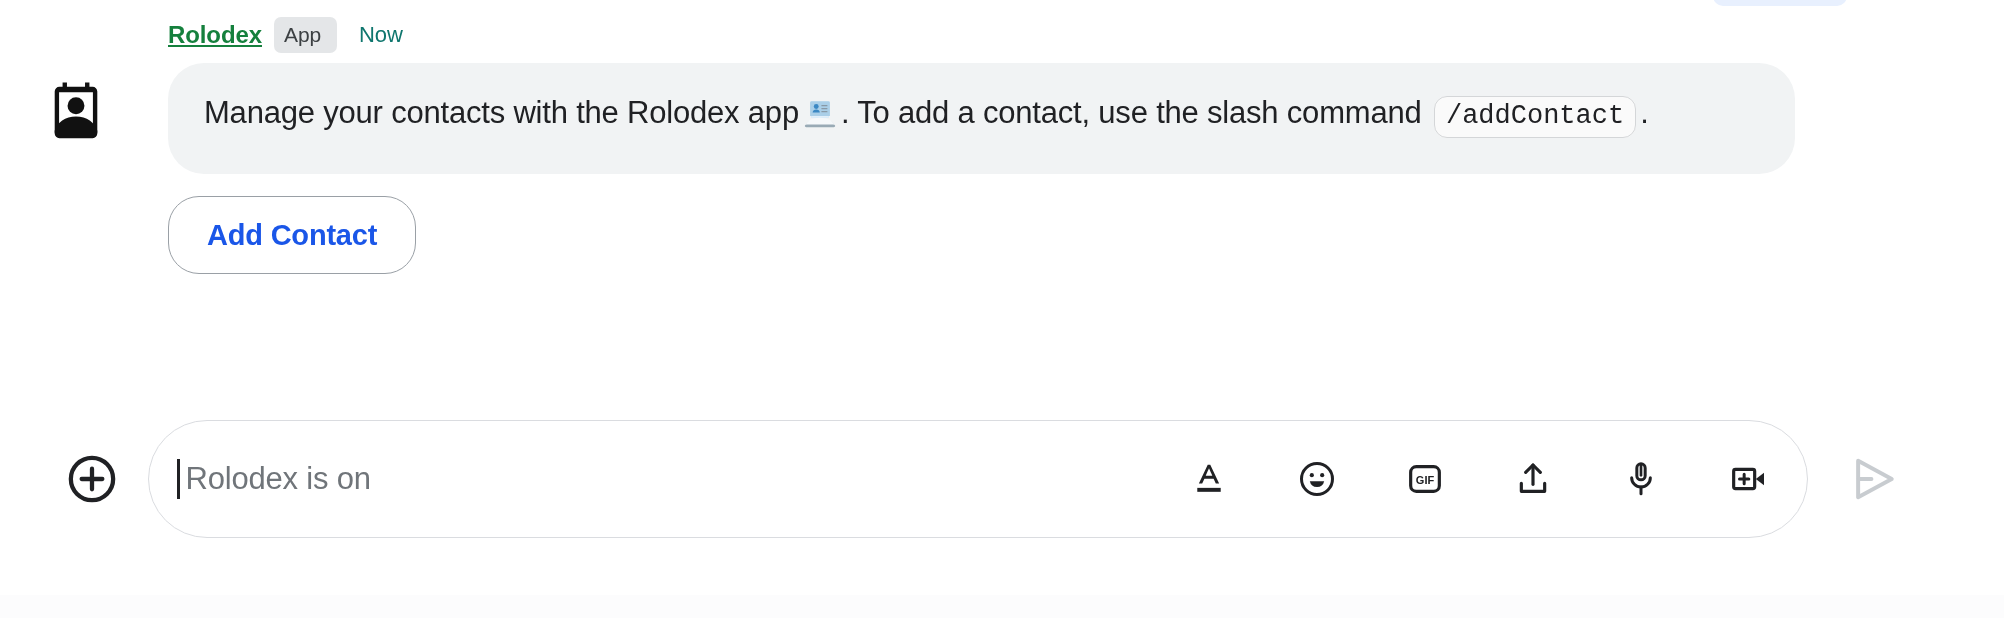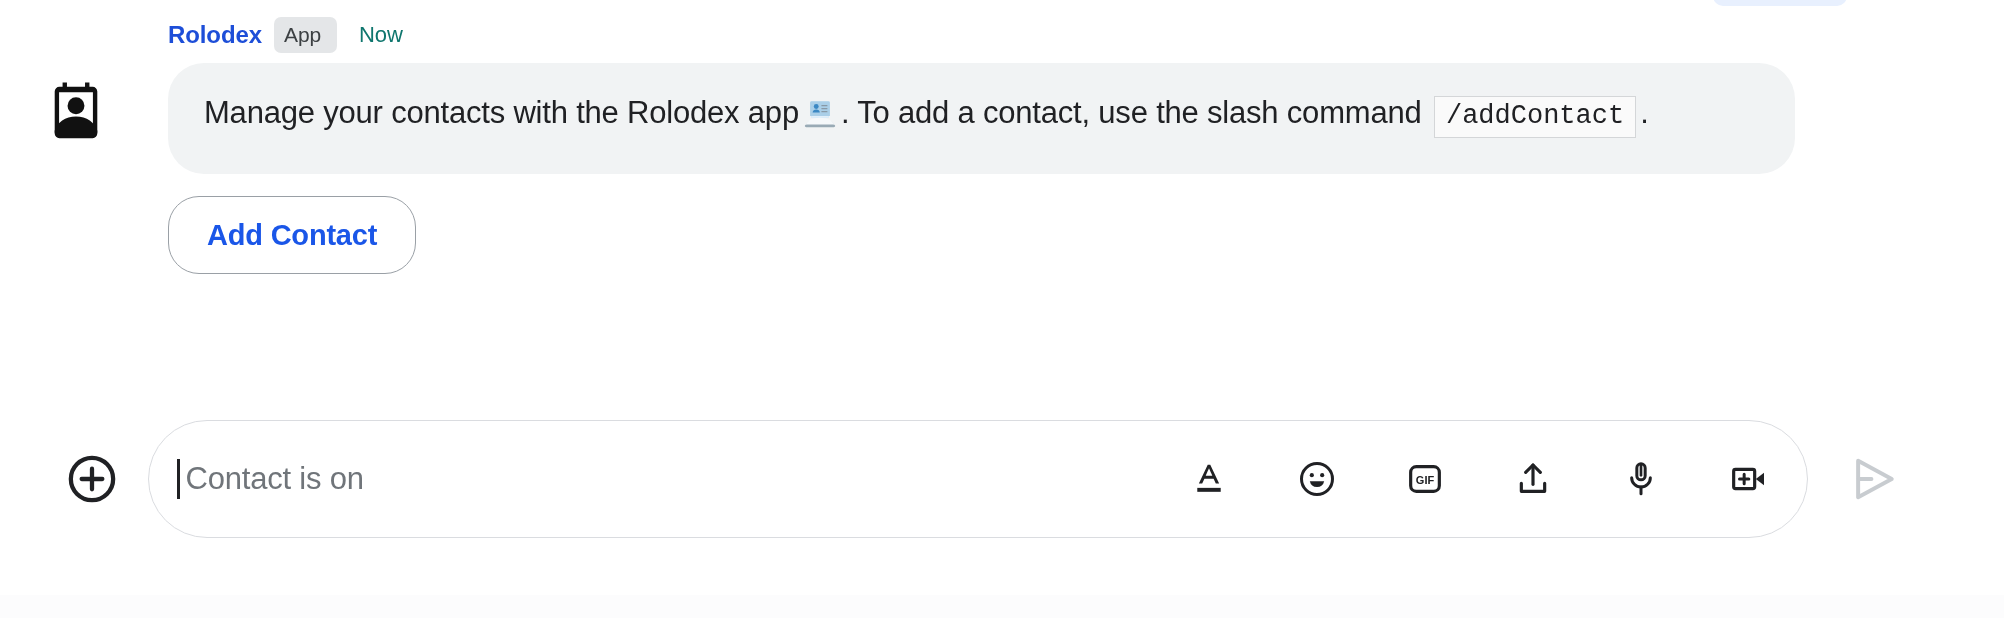--- a/index.html
+++ b/index.html
@@ -55,23 +55,24 @@
 
   .msg-header {
     display: flex;
     align-items: center;
     height: 30px;
     gap: 0;
   }
   .sender-name {
     font-size: 24px;
     font-weight: 700;
-    color: #1d4ed8;
+    color: #15803d;
     letter-spacing: -0.1px;
     line-height: 30px;
+    text-decoration: underline;
   }
   .app-badge {
     margin-left: 12px;
     background: #e4e6e8;
     color: #3c4043;
     font-size: 21px;
     font-weight: 500;
     line-height: 1;
     padding: 7px 16px 8px 10px;
     border-radius: 7px;
@@ -100,21 +101,21 @@
   .inline-emoji-svg {
     display: inline-block;
     vertical-align: -8px;
     margin: 0 4px;
   }
   .code-chip {
     font-family: "Liberation Mono", "DejaVu Sans Mono", monospace;
     font-size: 27px;
     background: #fafafa;
     border: 1px solid #d4d6d8;
-    border-radius: 0;
+    border-radius: 13px;
     padding: 4px 11px 6px 11px;
     color: #202124;
     white-space: nowrap;
     margin: 0 4px;
     letter-spacing: 0px;
   }
 
   .action-button {
     margin-top: 22px;
     display: inline-flex;
@@ -264,21 +265,21 @@
 
   <div class="plus-btn">
     <svg width="54" height="54" viewBox="0 0 24 24" aria-hidden="true">
       <circle cx="12" cy="12" r="9.4" fill="none" stroke="#202124" stroke-width="1.9"></circle>
       <path d="M12 7.4v9.2M7.4 12h9.2" stroke="#202124" stroke-width="1.9" stroke-linecap="round"></path>
     </svg>
   </div>
 
   <div class="input-wrap">
     <div class="caret"></div>
-    <div class="placeholder">Contact is on</div>
+    <div class="placeholder">Rolodex is on</div>
 
     <div class="tool-icons">
 
       <div class="ic">
         <svg width="38" height="38" viewBox="0 0 24 24" aria-hidden="true">
           <path d="M5.6 15.3 11.2 3.4h1.6l5.6 11.9h-2.1l-1.4-3.1H9.1l-1.4 3.1Z" fill="#202124" transform="translate(0,-0.4)"></path>
           <path d="M9.9 10.3h4.2L12 5.6Z" fill="#ffffff" transform="translate(0,-0.4)"></path>
           <rect x="4.6" y="17.6" width="14.8" height="2.5" fill="#202124"></rect>
         </svg>
       </div>

